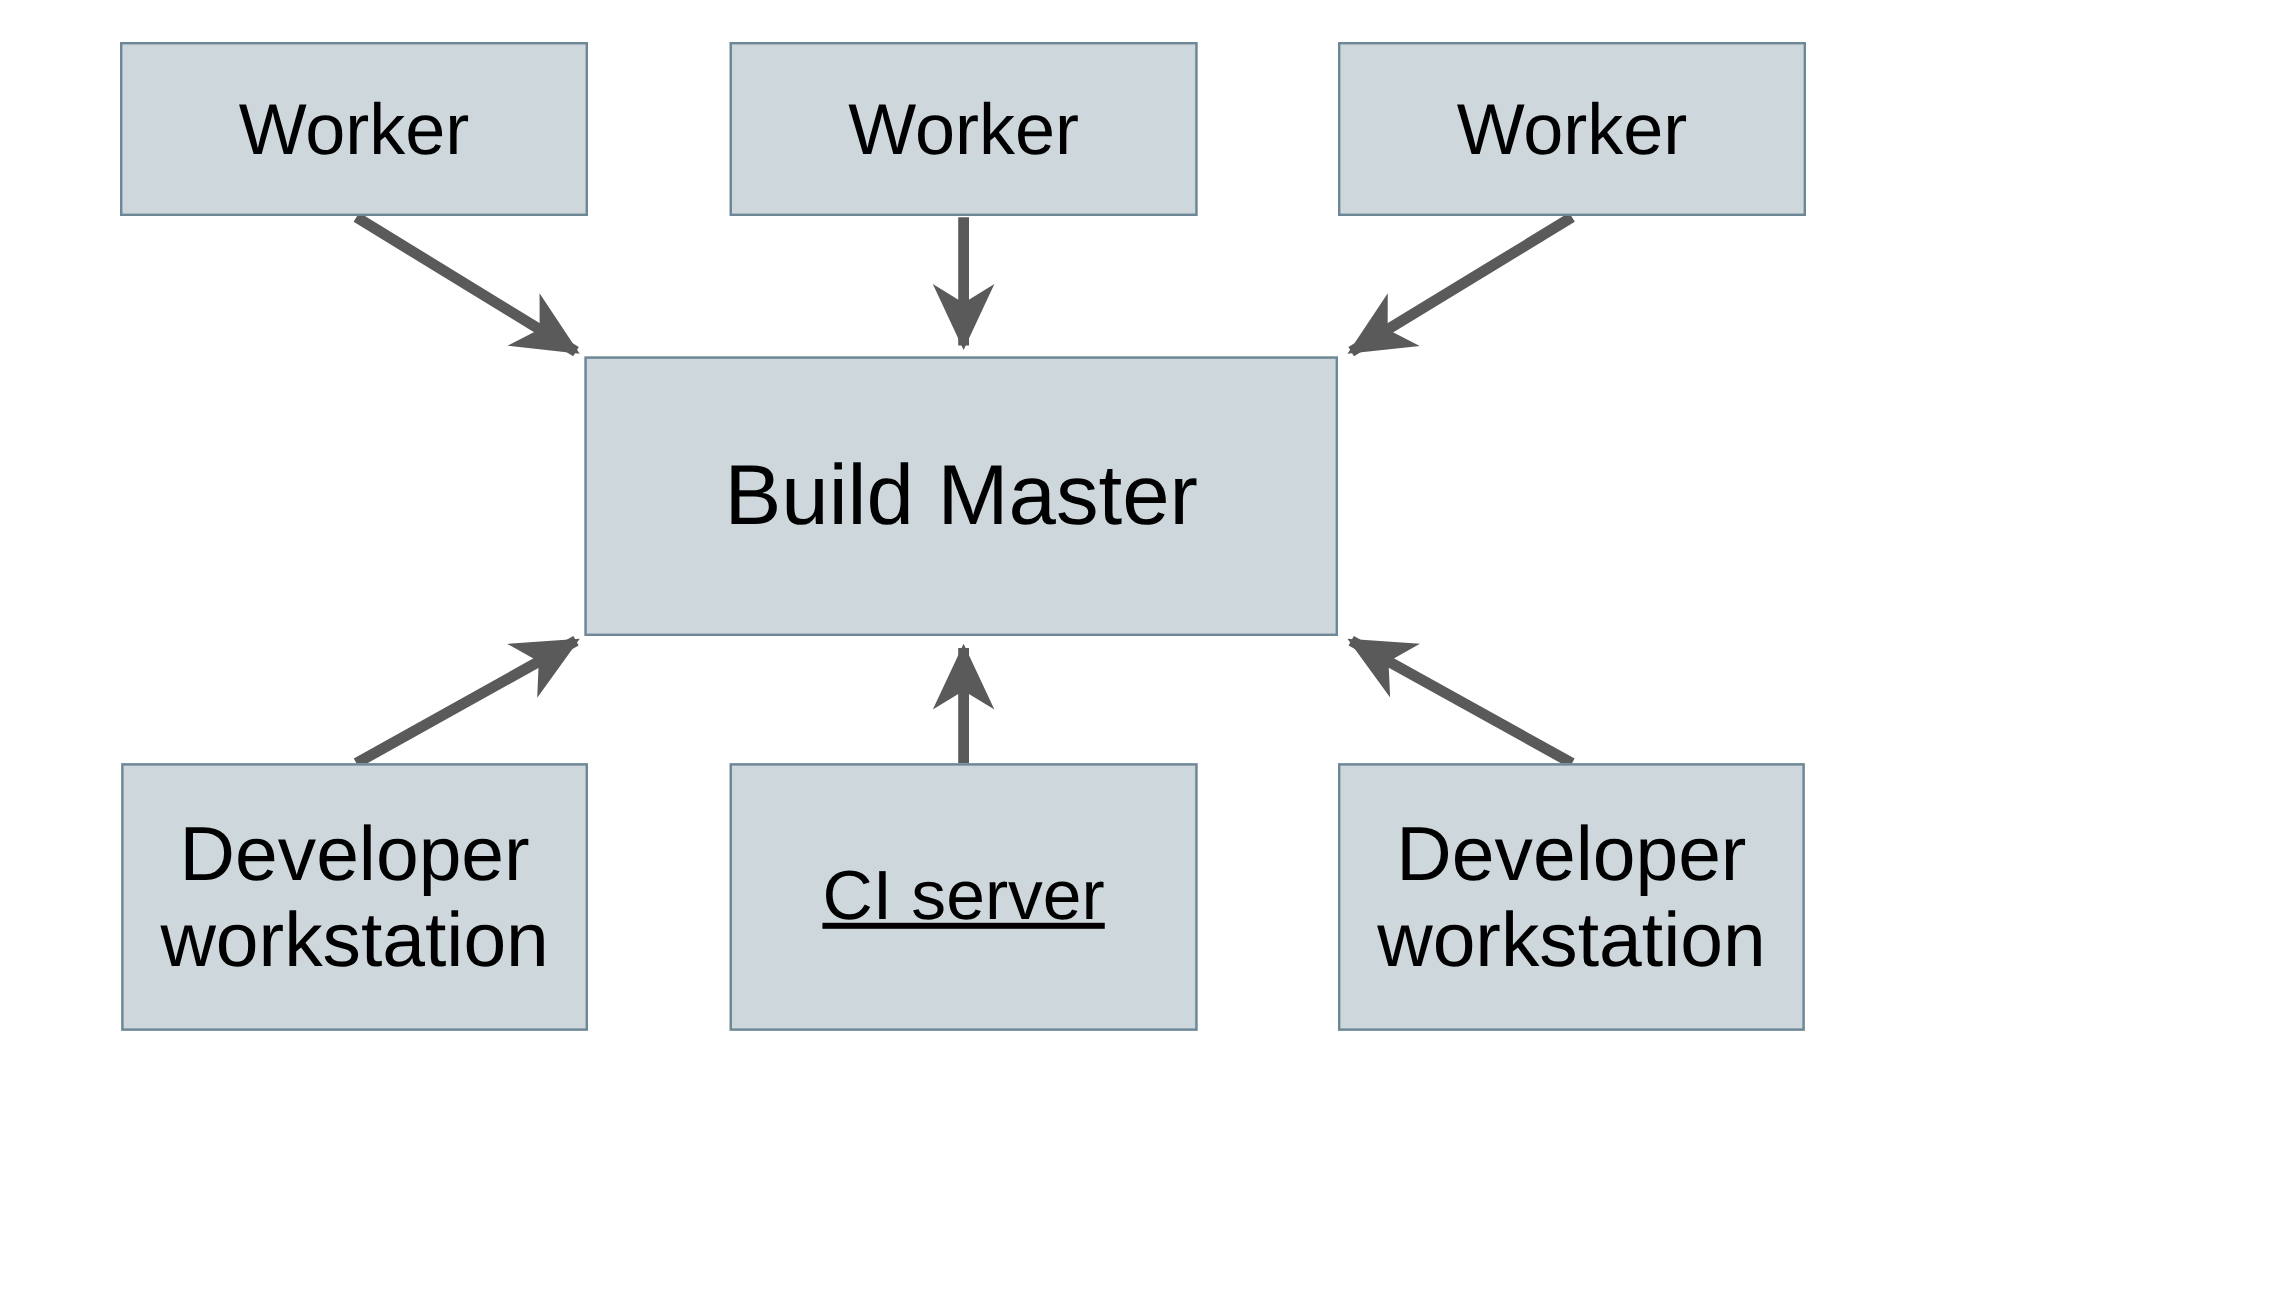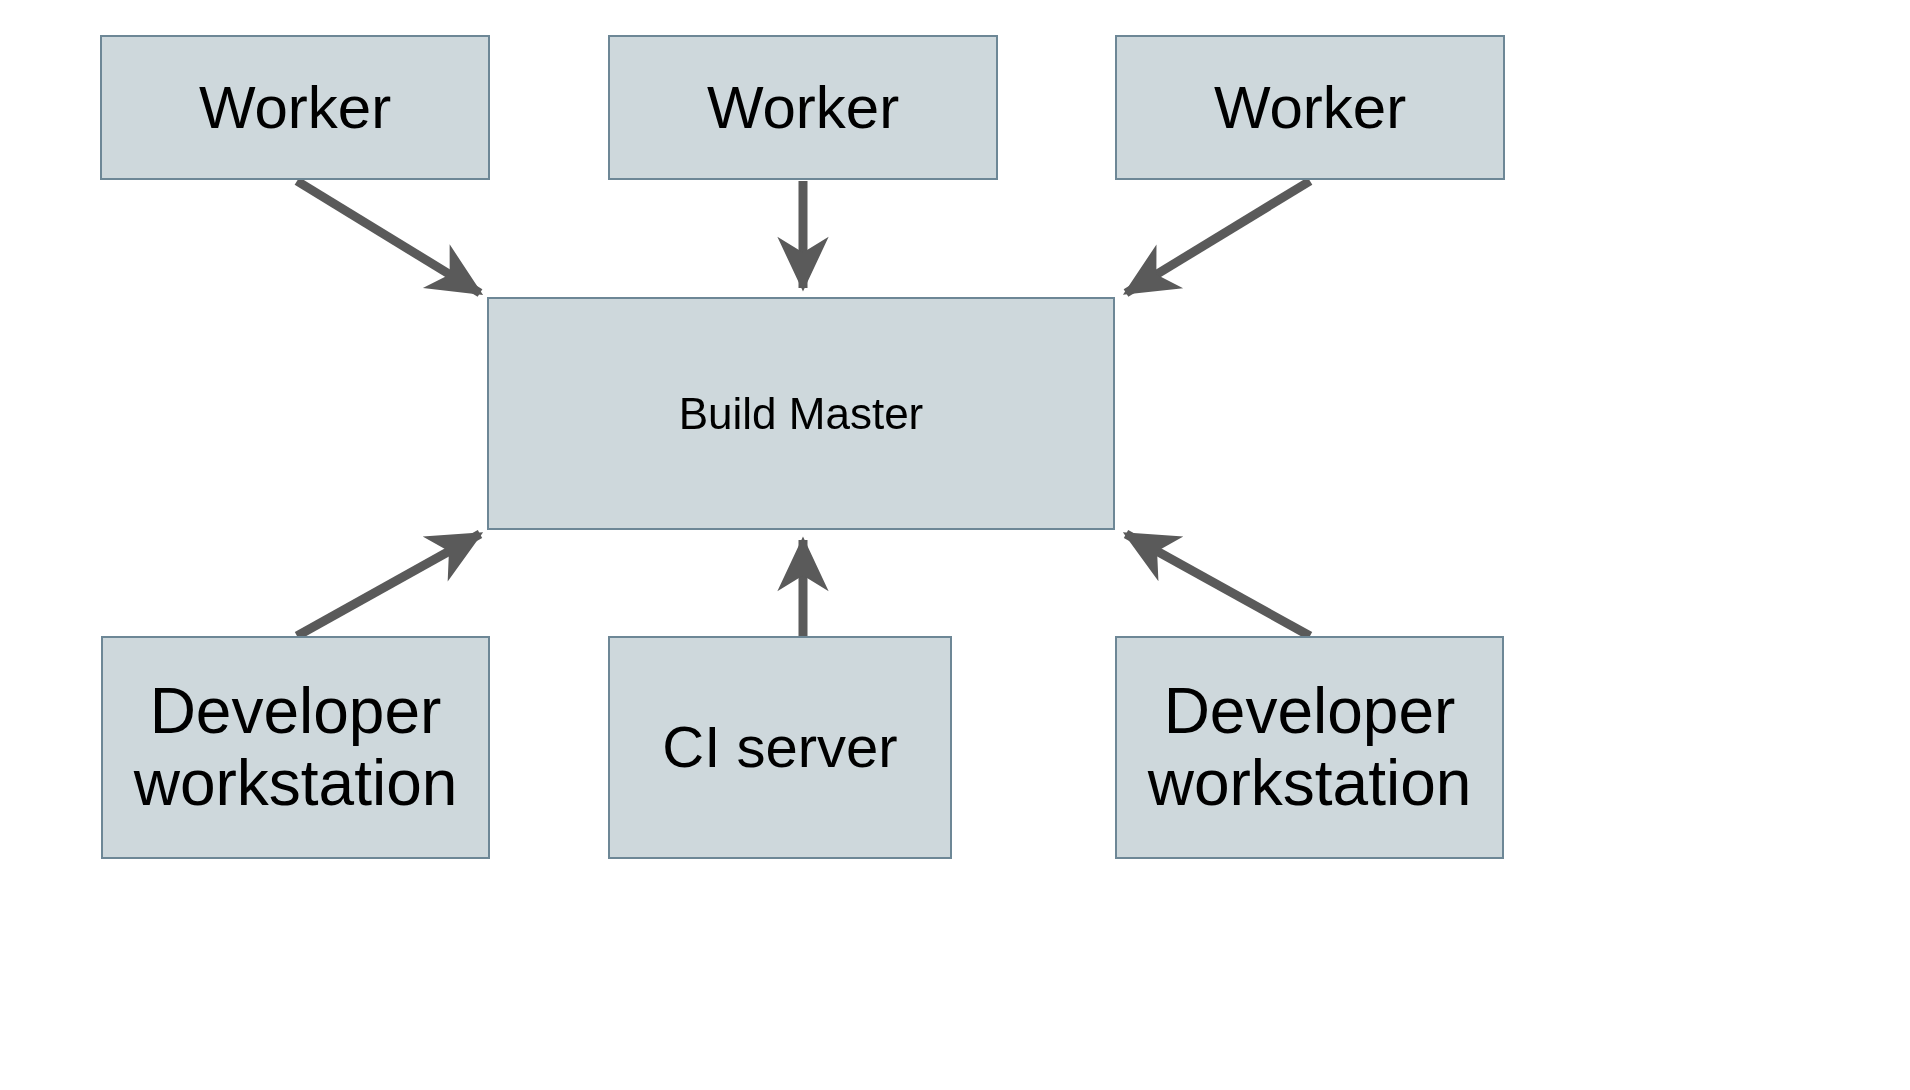--- a/index.html
+++ b/index.html
@@ -42,21 +42,21 @@
     white-space: pre-line;
     z-index: 2;
   }
   .node-label {
     display: block;
     width: 100%;
     padding: 0 6px;
     box-sizing: border-box;
   }
   .node-worker      { font-size: 60px; }
-  .node-master      { font-size: 44px; }
+  .node-master      { font-size: 71px; }
   .node-workstation { font-size: 64px; }
   .node-ci          { font-size: 58px; }
 </style>
 </head>
 <body style="background: rgb(255, 255, 255);">
 
 <div id="diagram-canvas" style="background: rgb(255, 255, 255);">
 
   <svg id="edge-layer" viewBox="0 0 1910 1090" xmlns="http://www.w3.org/2000/svg">
     <defs>
@@ -92,21 +92,21 @@
 
   <div class="node node-master" style="left: 487px; top: 297px; width: 628px; height: 233px; background: rgb(206, 216, 220); border-color: rgb(109, 135, 150); color: rgb(0, 0, 0);">
     <span class="node-label">Build Master</span>
   </div>
 
   <div class="node node-workstation" style="left: 101px; top: 636px; width: 389px; height: 223px; background: rgb(206, 216, 220); border-color: rgb(109, 135, 150); color: rgb(0, 0, 0);">
     <span class="node-label">Developer
 workstation</span>
   </div>
 
-  <div class="node node-ci" style="left: 608px; top: 636px; width: 344px; height: 223px; background: rgb(206, 216, 220); border-color: rgb(109, 135, 150); color: rgb(0, 0, 0);">
+  <div class="node node-ci" style="left: 608px; top: 636px; width: 390px; height: 223px; background: rgb(206, 216, 220); border-color: rgb(109, 135, 150); color: rgb(0, 0, 0); text-decoration: underline;">
     <span class="node-label">CI server</span>
   </div>
 
   <div class="node node-workstation" style="left: 1115px; top: 636px; width: 389px; height: 223px; background: rgb(206, 216, 220); border-color: rgb(109, 135, 150); color: rgb(0, 0, 0);">
     <span class="node-label">Developer
 workstation</span>
   </div>
 
 </div>
 

